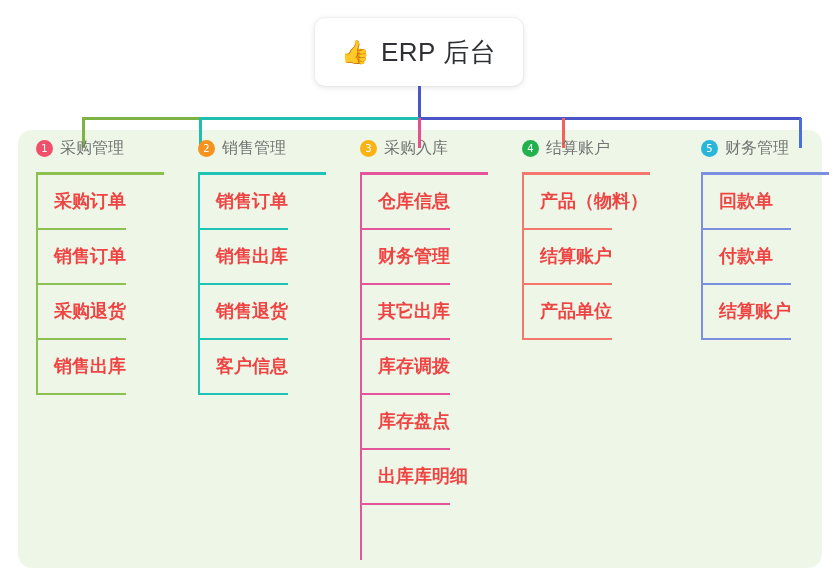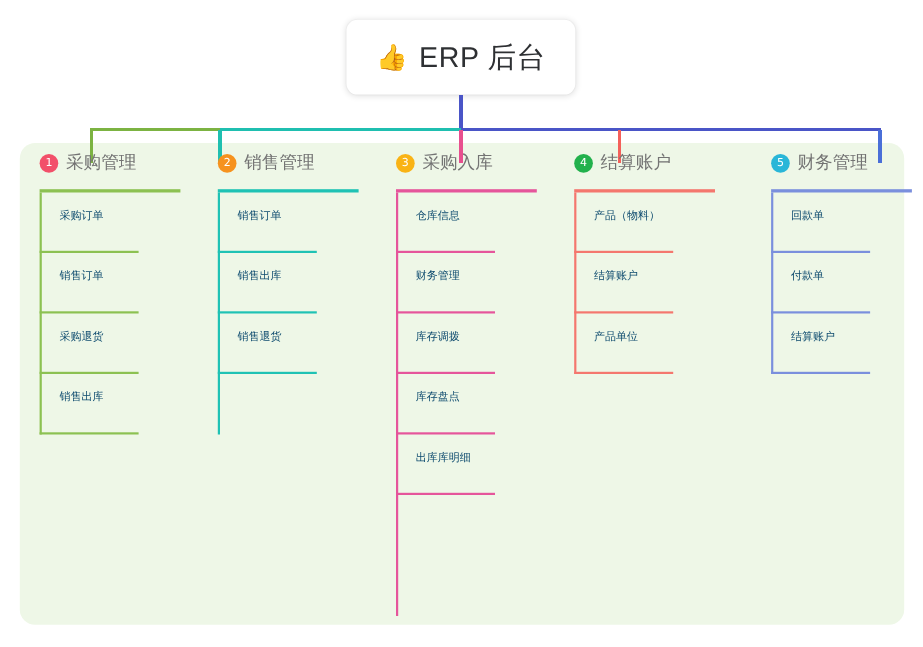--- a/index.html
+++ b/index.html
@@ -127,23 +127,24 @@
   }
   .item {
     position: relative;
     height: 55px;
     box-sizing: border-box;
   }
   .item-label {
     position: absolute;
     left: 36px;
     top: 14px;
-    font-size: 10px;
-    color: #0c4a6e;
+    font-size: 18px;
+    color: #ef4444;
     white-space: nowrap;
+    font-weight: bold;
   }
   .item-rule {
     position: absolute;
     left: 18px;
     bottom: 0;
     height: 2px;
     width: 90px;
   }
 </style>
 </head>
@@ -210,39 +211,47 @@
           <div class="item-rule" style="background: rgb(31, 194, 180);"></div>
         </div>
         <div class="item">
           <span class="item-label">销售出库</span>
           <div class="item-rule" style="background: rgb(31, 194, 180);"></div>
         </div>
         <div class="item">
           <span class="item-label">销售退货</span>
           <div class="item-rule" style="background: rgb(31, 194, 180);"></div>
         </div>
+        <div class="item">
+          <span class="item-label">客户信息</span>
+          <div class="item-rule" style="background: rgb(31, 194, 180);"></div>
+        </div>
       </div>
     </div>
     <div class="column" style="left: 342px;">
       <div class="col-header">
         <span class="badge" style="background: rgb(249, 179, 21);">3</span>
         <span class="col-title">采购入库</span>
         <div class="col-header-rule" style="background: rgb(229, 85, 155);"></div>
       </div>
       <div class="items">
         <div class="trunk" style="background: rgb(229, 85, 155); height: 385px;"></div>
         <div class="item">
           <span class="item-label">仓库信息</span>
           <div class="item-rule" style="background: rgb(229, 85, 155);"></div>
         </div>
         <div class="item">
           <span class="item-label">财务管理</span>
           <div class="item-rule" style="background: rgb(229, 85, 155);"></div>
         </div>
         <div class="item">
+          <span class="item-label">其它出库</span>
+          <div class="item-rule" style="background: rgb(229, 85, 155);"></div>
+        </div>
+        <div class="item">
           <span class="item-label">库存调拨</span>
           <div class="item-rule" style="background: rgb(229, 85, 155);"></div>
         </div>
         <div class="item">
           <span class="item-label">库存盘点</span>
           <div class="item-rule" style="background: rgb(229, 85, 155);"></div>
         </div>
         <div class="item">
           <span class="item-label">出库库明细</span>
           <div class="item-rule" style="background: rgb(229, 85, 155);"></div>

